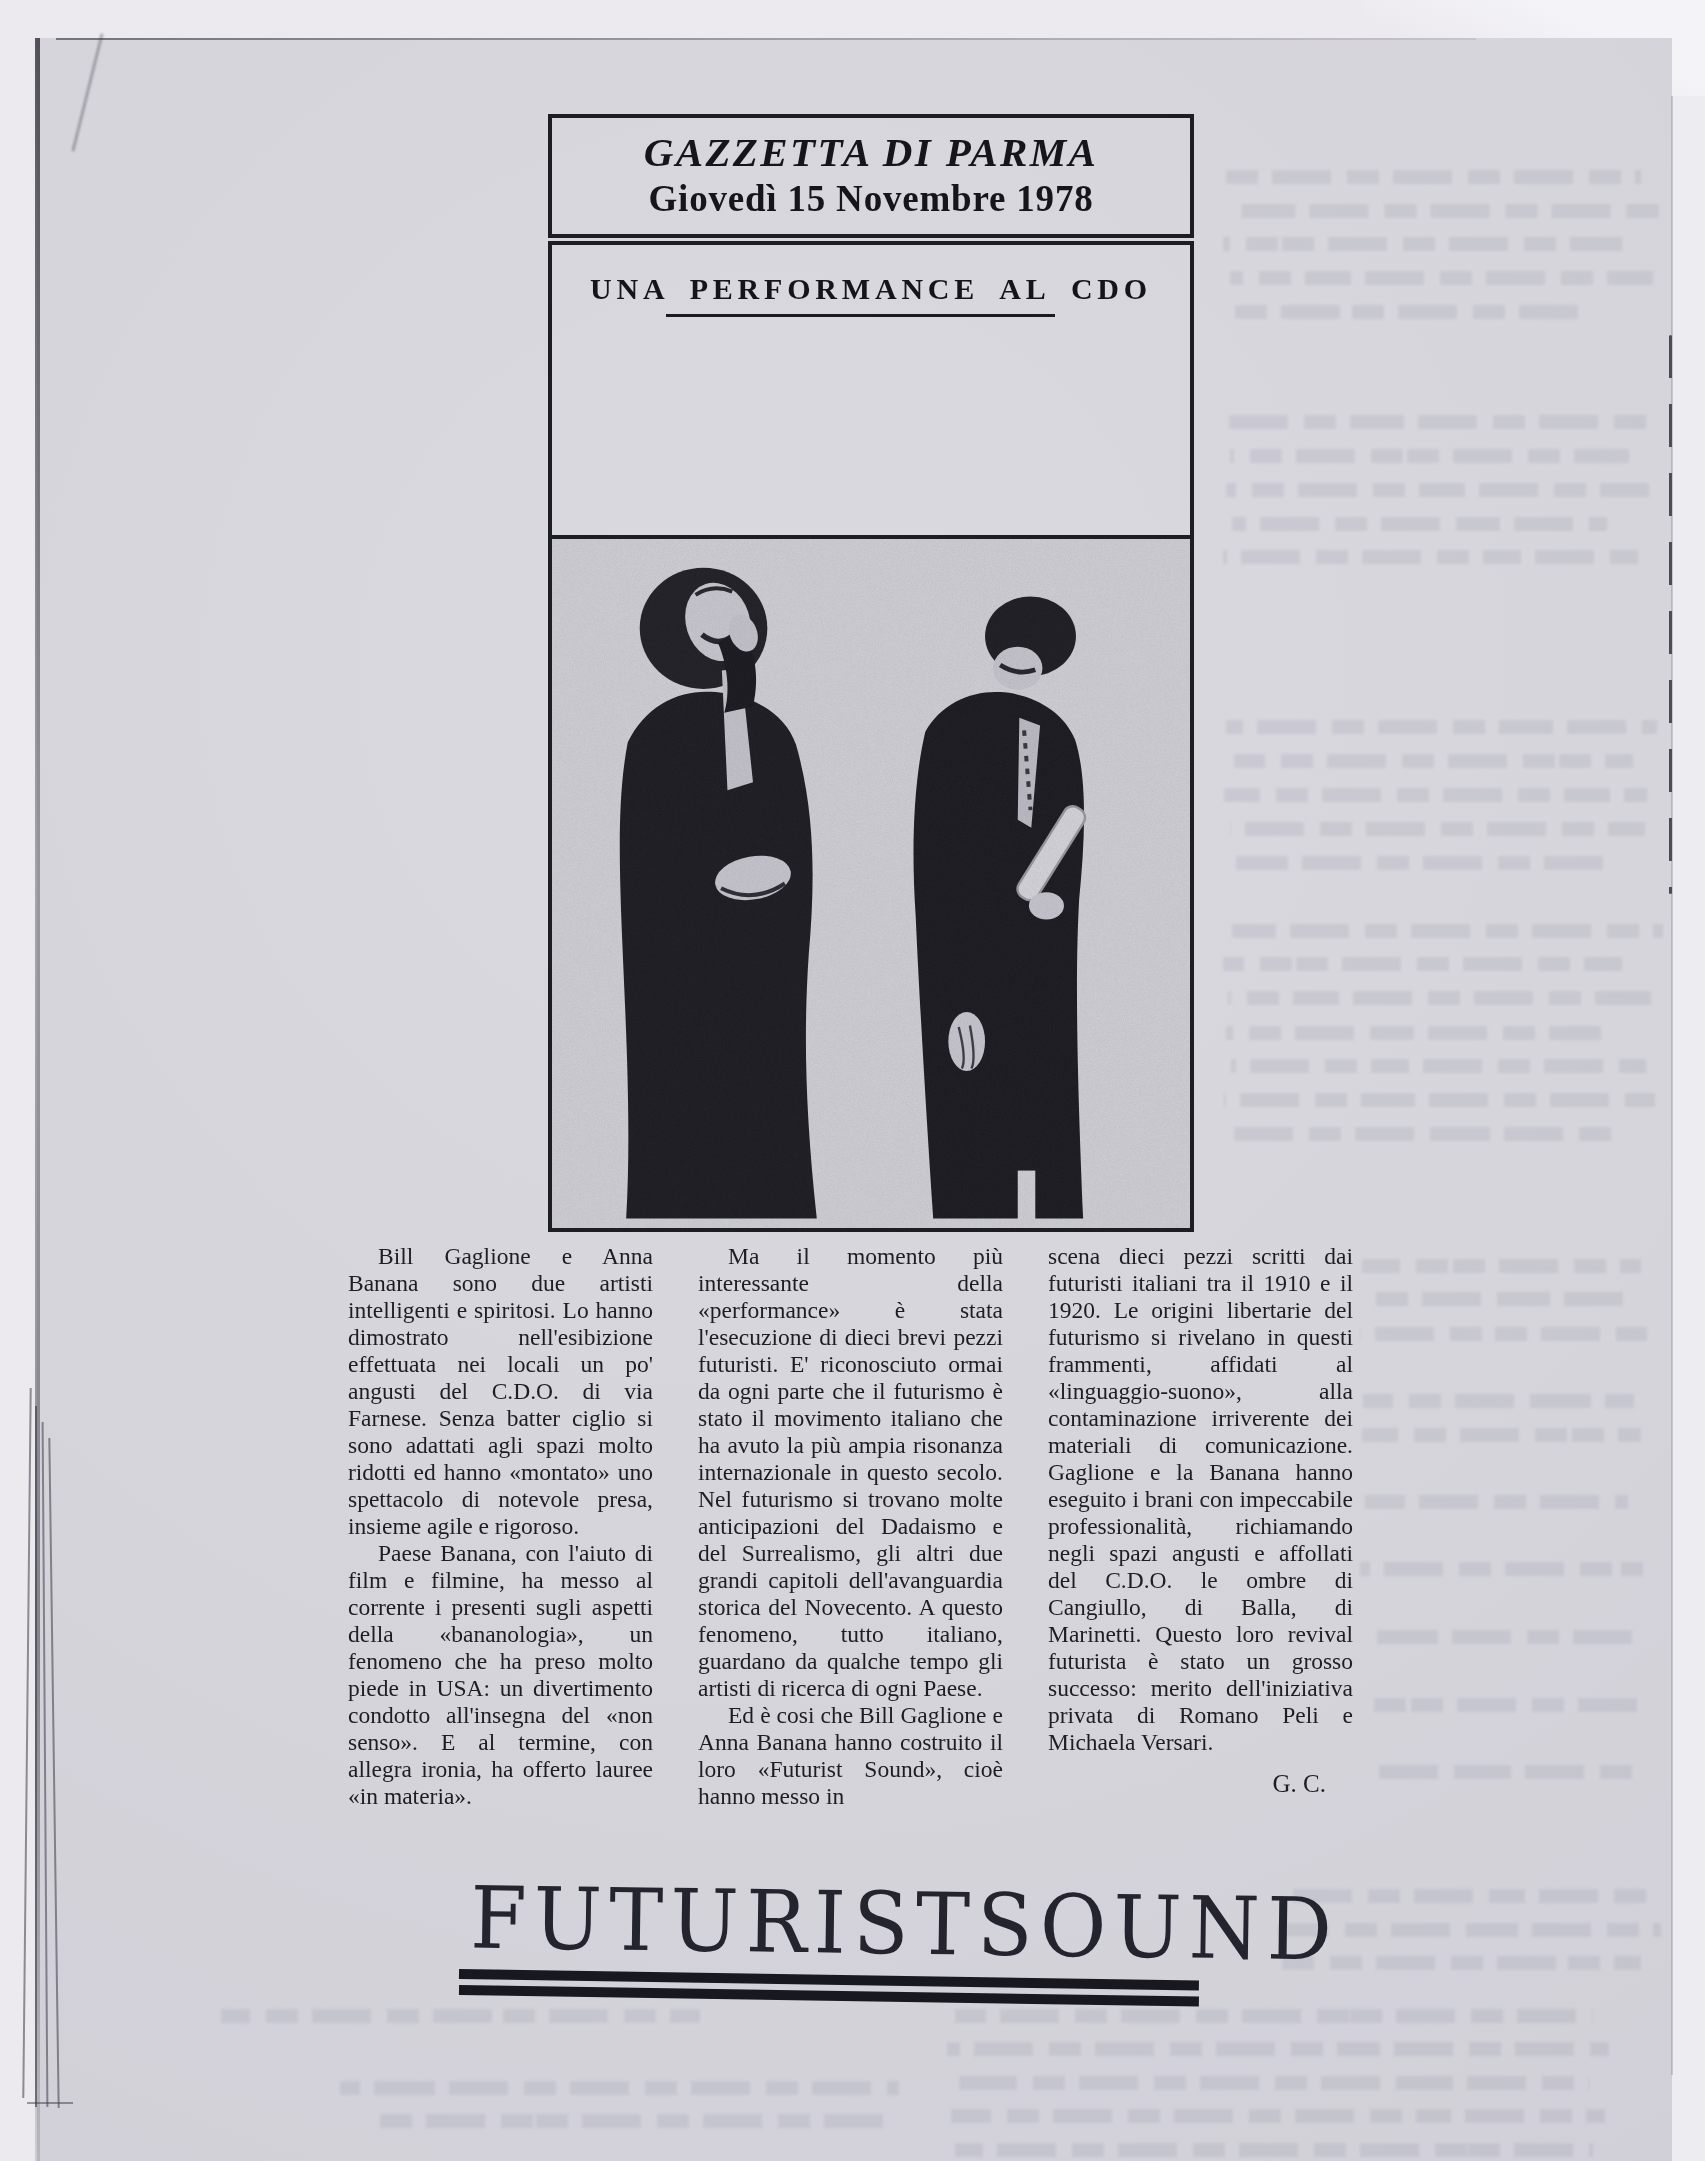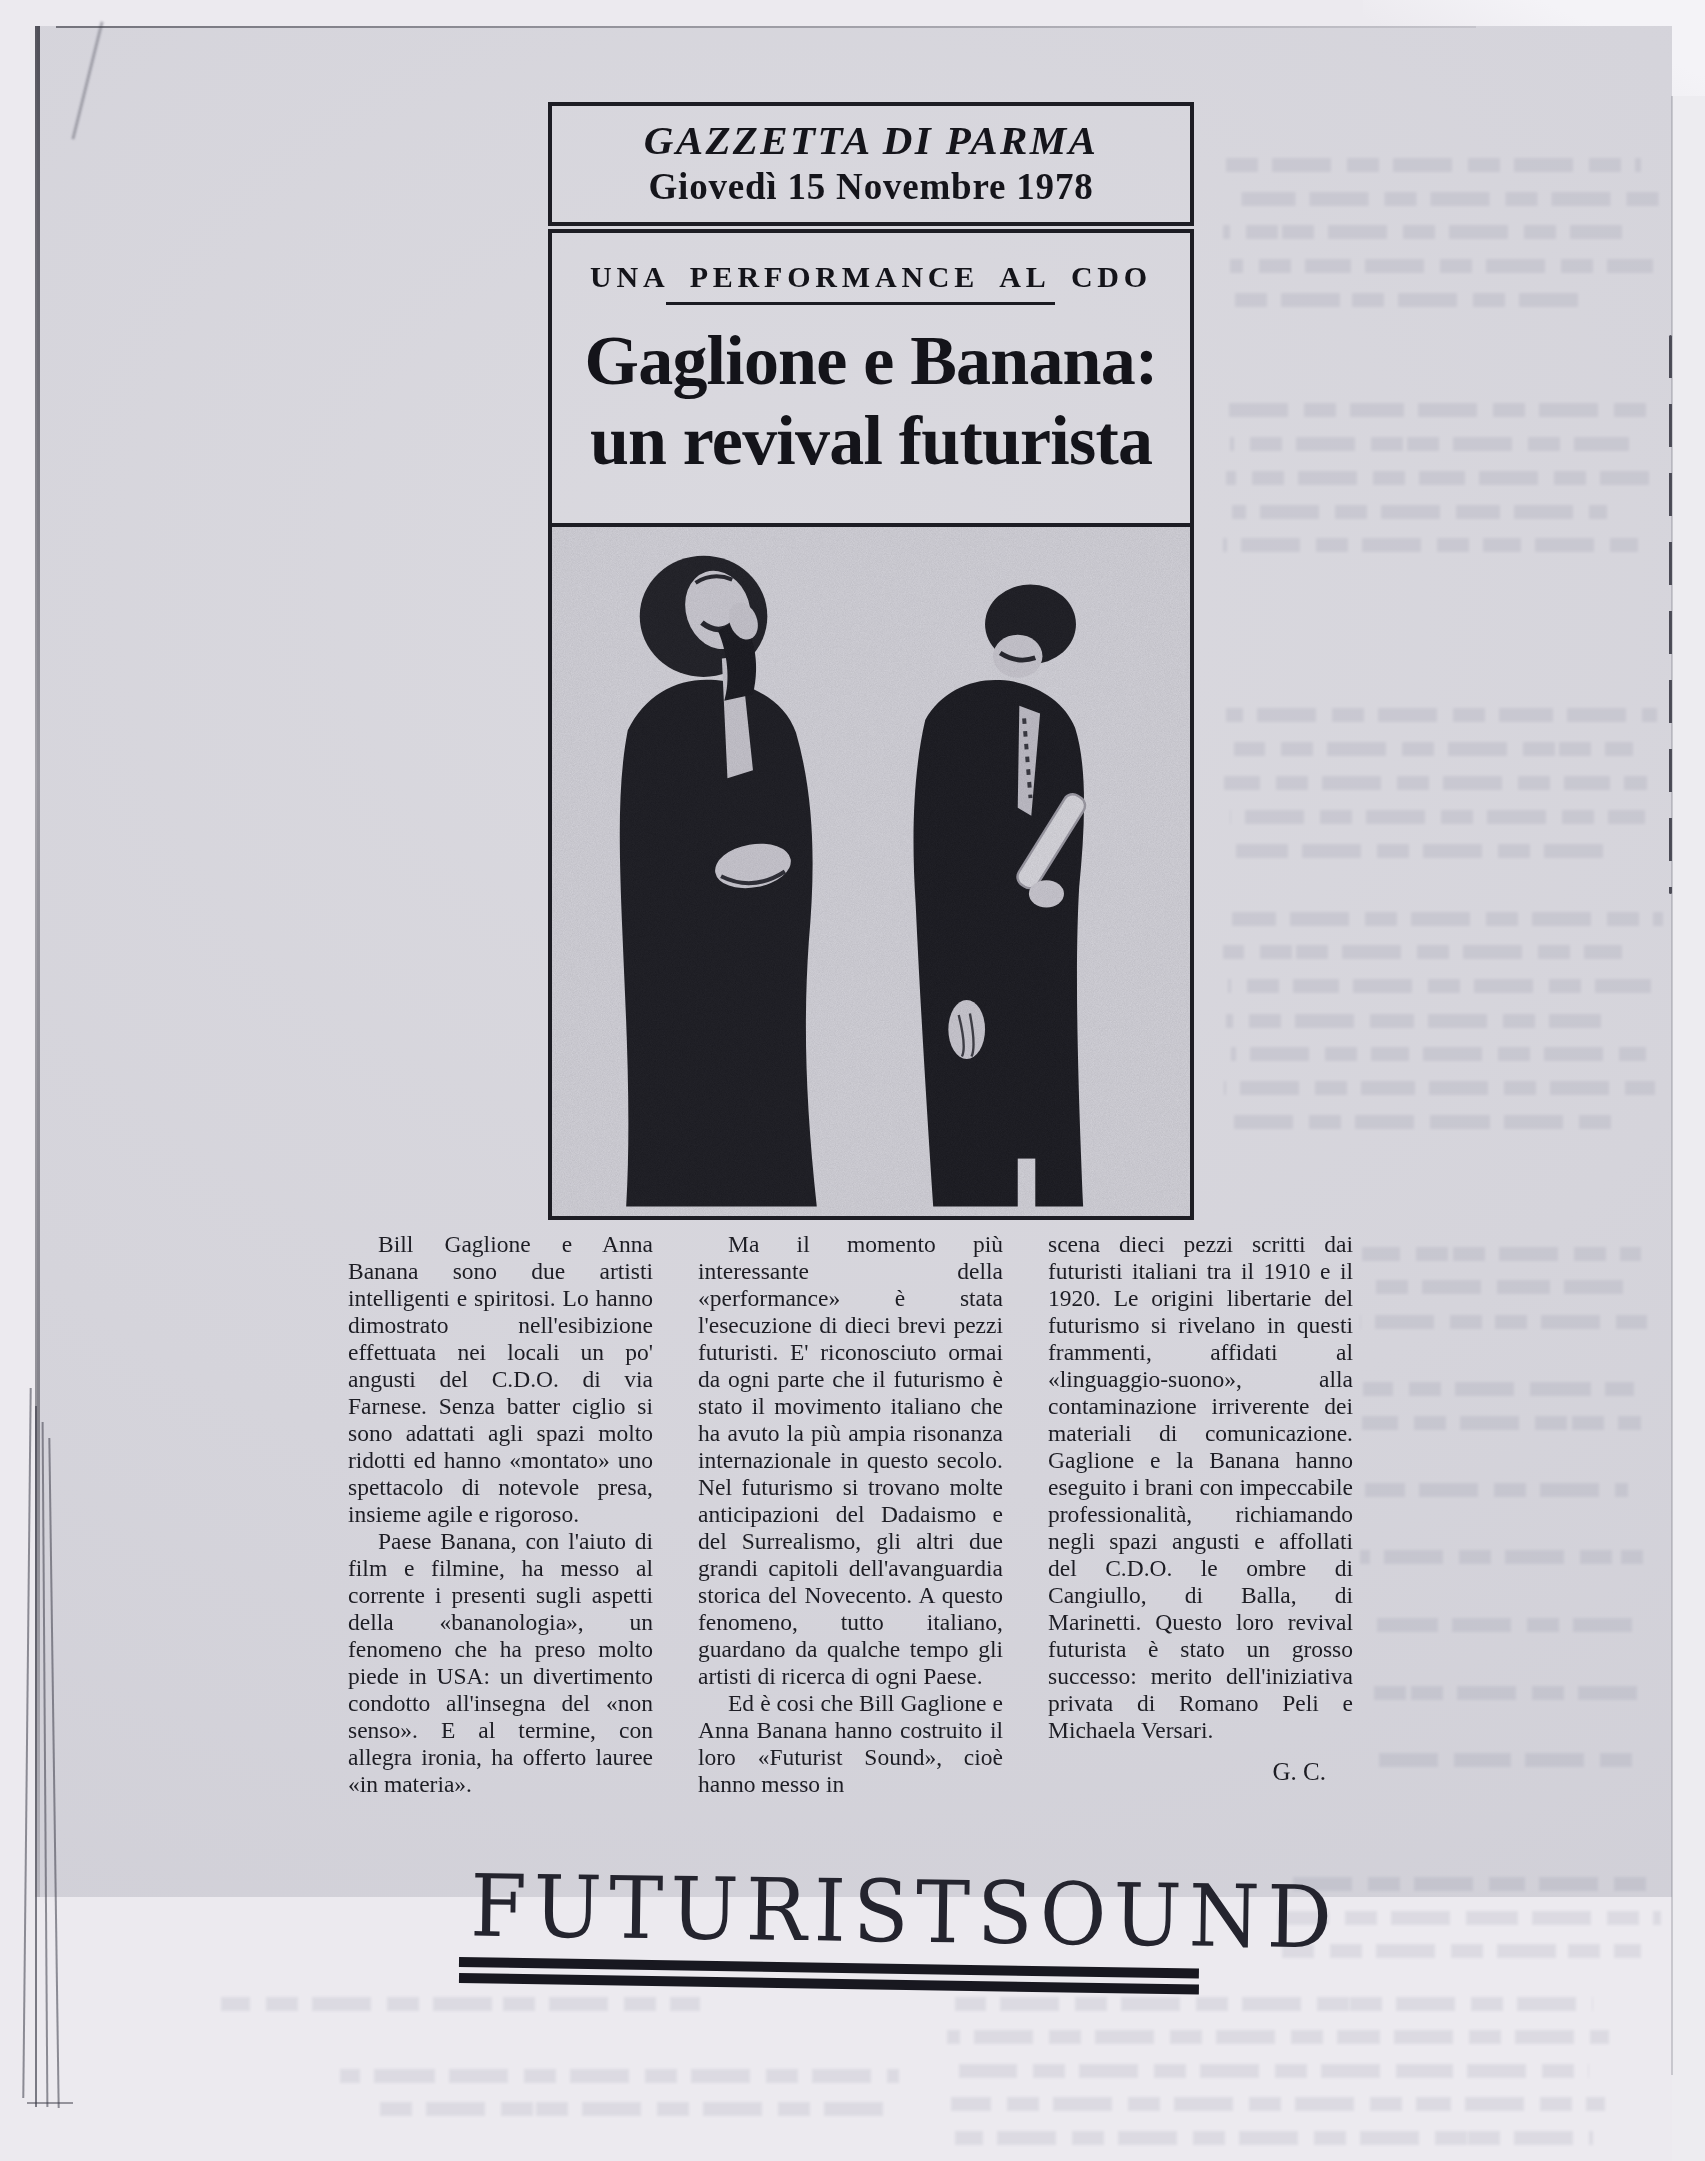--- a/index.html
+++ b/index.html
@@ -5,21 +5,21 @@
 <style>
   html,body { margin:0; padding:0; }
   body {
     width:1706px; height:2161px; position:relative; overflow:hidden;
     background:#eceaef; font-family:"Liberation Serif", serif;
   }
   .scene { position:absolute; inset:0; }
 
   
   .paper {
-    position:absolute; left:37px; top:26px; width:1635px; height:1871px;
+    position:absolute; left:37px; top:38px; width:1635px; height:2123px;
     background:radial-gradient(120% 90% at 45% 30%, #dad9df 0%, #d5d4db 55%, #d0cfd7 100%);
   }
   .paper::before { 
     content:""; position:absolute; left:-1.6px; top:0; width:4.8px; height:100%;
     background:linear-gradient(180deg, rgba(35,35,45,.75), rgba(35,35,45,.35) 40%, rgba(35,35,45,.45) 75%, rgba(35,35,45,.15));
   }
   .paper::after { 
     content:""; position:absolute; left:19px; top:0; width:1420px; height:2.4px;
     background:linear-gradient(90deg, rgba(50,50,60,.6), rgba(50,50,60,.1));
   }
@@ -154,24 +154,20 @@
       </div>
 
     <div class="masthead-box">
       <div class="masthead-title">GAZZETTA DI PARMA</div>
       <div class="masthead-date">Giovedì 15 Novembre 1978</div>
     </div>
 
     <div class="article-box">
       <div class="kicker">UNA PERFORMANCE AL CDO</div>
       <div class="kicker-rule"></div>
-      <div class="headline">
-        <span>Gaglione e Banana:</span><br>
-        <span>un revival futurista</span>
-      </div>
 
       <div class="photo">
         <svg viewBox="0 0 800 864" preserveAspectRatio="none">
           <defs>
             <filter id="grain">
                 <feTurbulence type="fractalNoise" baseFrequency="0.9" numOctaves="2" result="n"></feTurbulence>
               <feColorMatrix in="n" type="matrix" values="0 0 0 0 0.1  0 0 0 0 0.1  0 0 0 0 0.12  0 0 0 0.35 0"></feColorMatrix>
             </filter>
           </defs>
           <rect x="0" y="0" width="800" height="864" fill="#d3d2d9"></rect>

